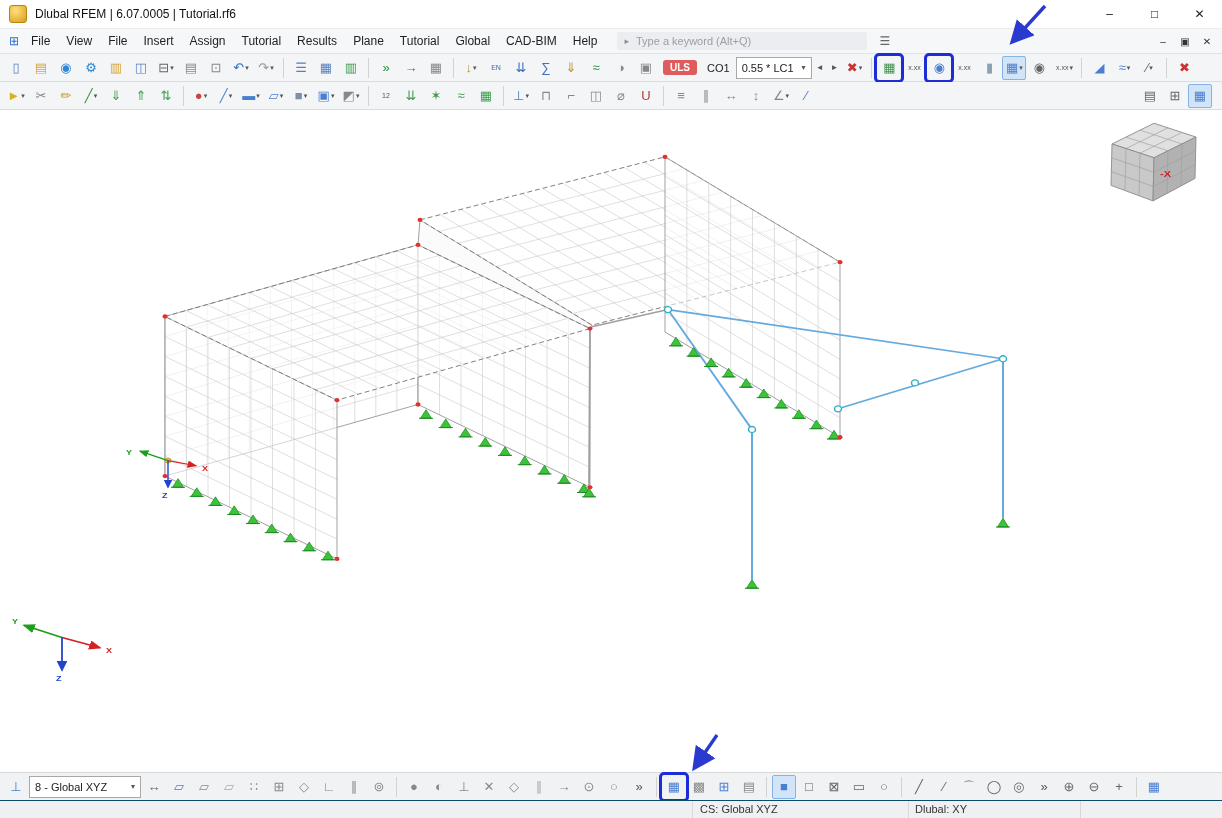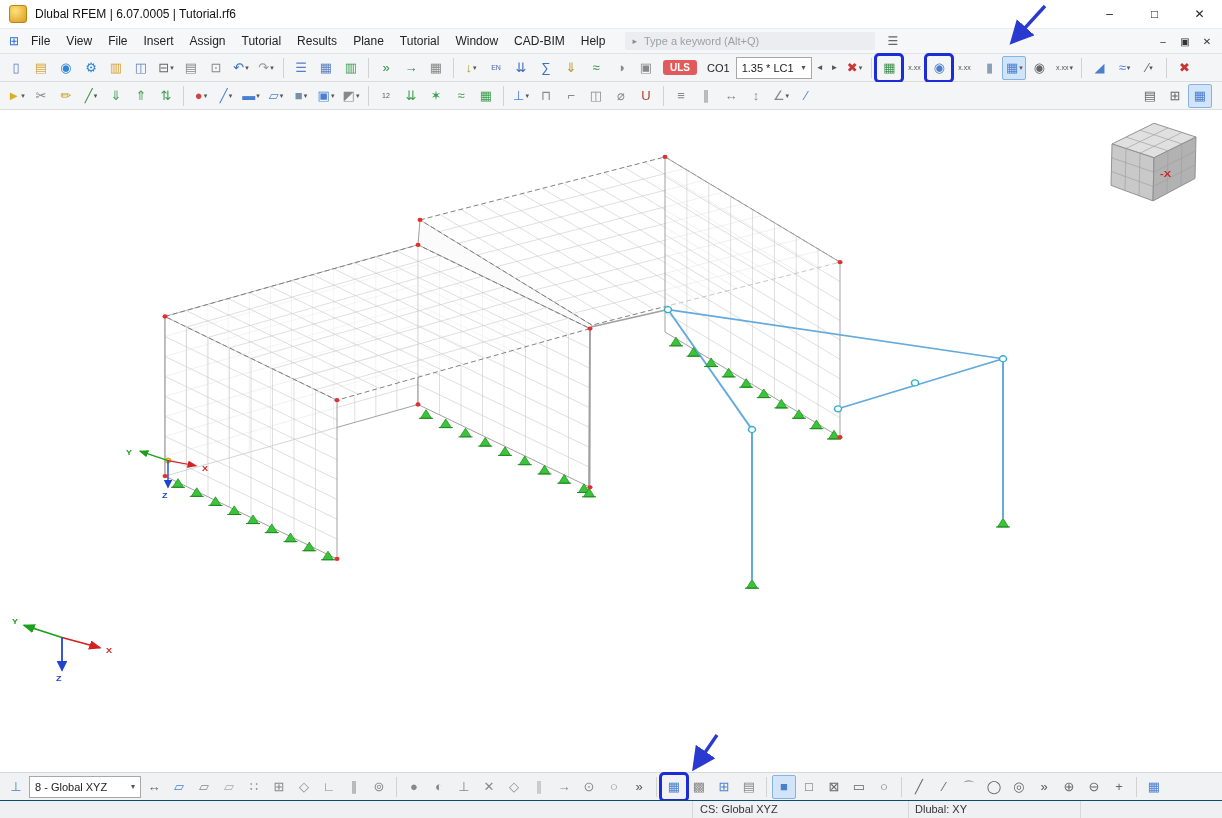--- a/index.html
+++ b/index.html
@@ -93,21 +93,21 @@
   <div style="display:flex">
       <button class="menu-btn"><span class="">File</span></button>
       <button class="menu-btn"><span class="">View</span></button>
       <button class="menu-btn"><span class="">File</span></button>
       <button class="menu-btn"><span class="">Insert</span></button>
       <button class="menu-btn"><span class="">Assign</span></button>
       <button class="menu-btn"><span class="">Tutorial</span></button>
       <button class="menu-btn"><span class="">Results</span></button>
       <button class="menu-btn"><span class="">Plane</span></button>
       <button class="menu-btn"><span class="">Tutorial</span></button>
-      <button class="menu-btn"><span class="">Window</span></button>
+      <button class="menu-btn"><span class="">Global</span></button>
       <button class="menu-btn"><span class="">CAD-BIM</span></button>
       <button class="menu-btn"><span class="">Help</span></button>
     </div>
   <div class="search-pill">
     <span class="caret">▸</span>
     <input placeholder="Type a keyword (Alt+Q)" style="">
   </div>
   <button class="search-opts">☰</button>
   <div class="mdi-controls">
     <button class="mdi-btn">–</button>
@@ -193,21 +193,21 @@
       <button class="tb-btn">
         <span class="glyph" style="color: rgb(136, 136, 136);">◑</span>
       </button>
       <button class="tb-btn">
         <span class="glyph" style="color: rgb(136, 136, 136);">▣</span>
       </button>
     </div>
   <button class="uls-badge">ULS</button>
   <span class="co-label">CO1</span>
   <div class="combo">
-    <span>1.35 * LC1</span>
+    <span>0.55 * LC1</span>
     <span class="arrow">▾</span>
   </div>
   <button class="nav-arrow">◄</button>
   <button class="nav-arrow">►</button>
   <div style="display:flex;gap:1px;align-items:center">
       <button class="tb-btn dd">
         <span class="glyph" style="color: rgb(204, 51, 51);">✖</span>
       </button>
       <span class="tb-sep"></span>
       <button class="tb-btn boxed">

